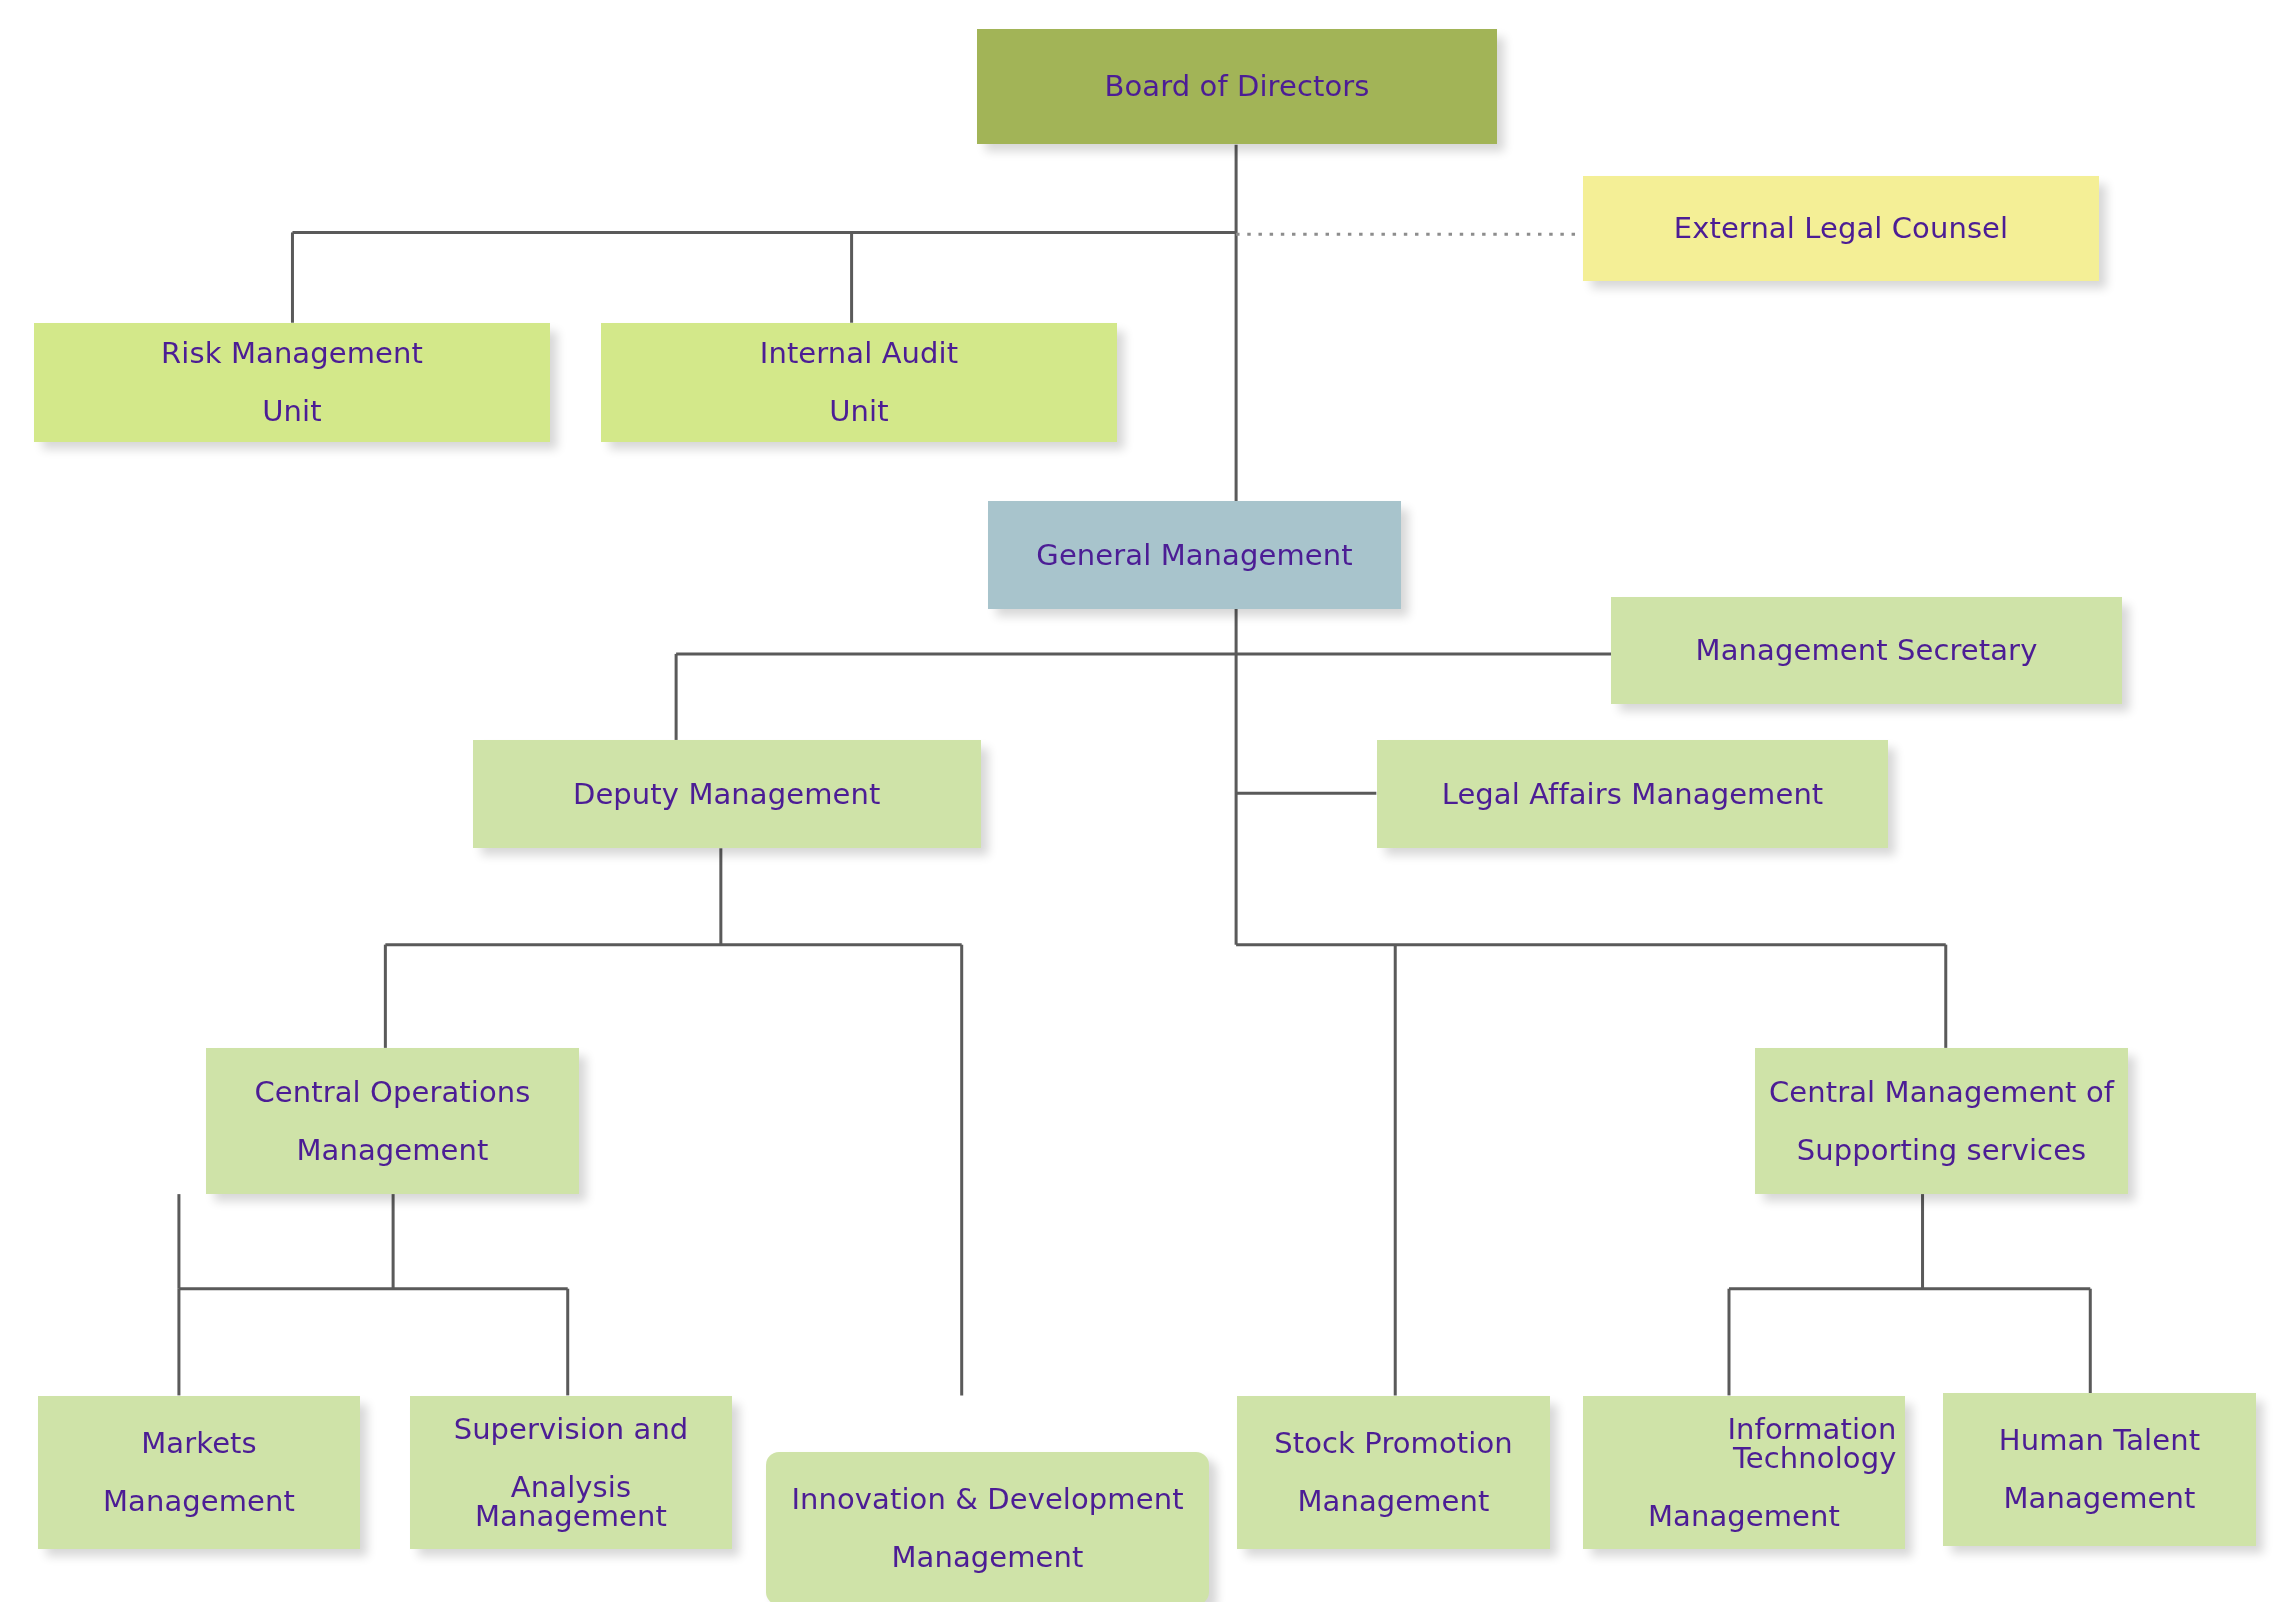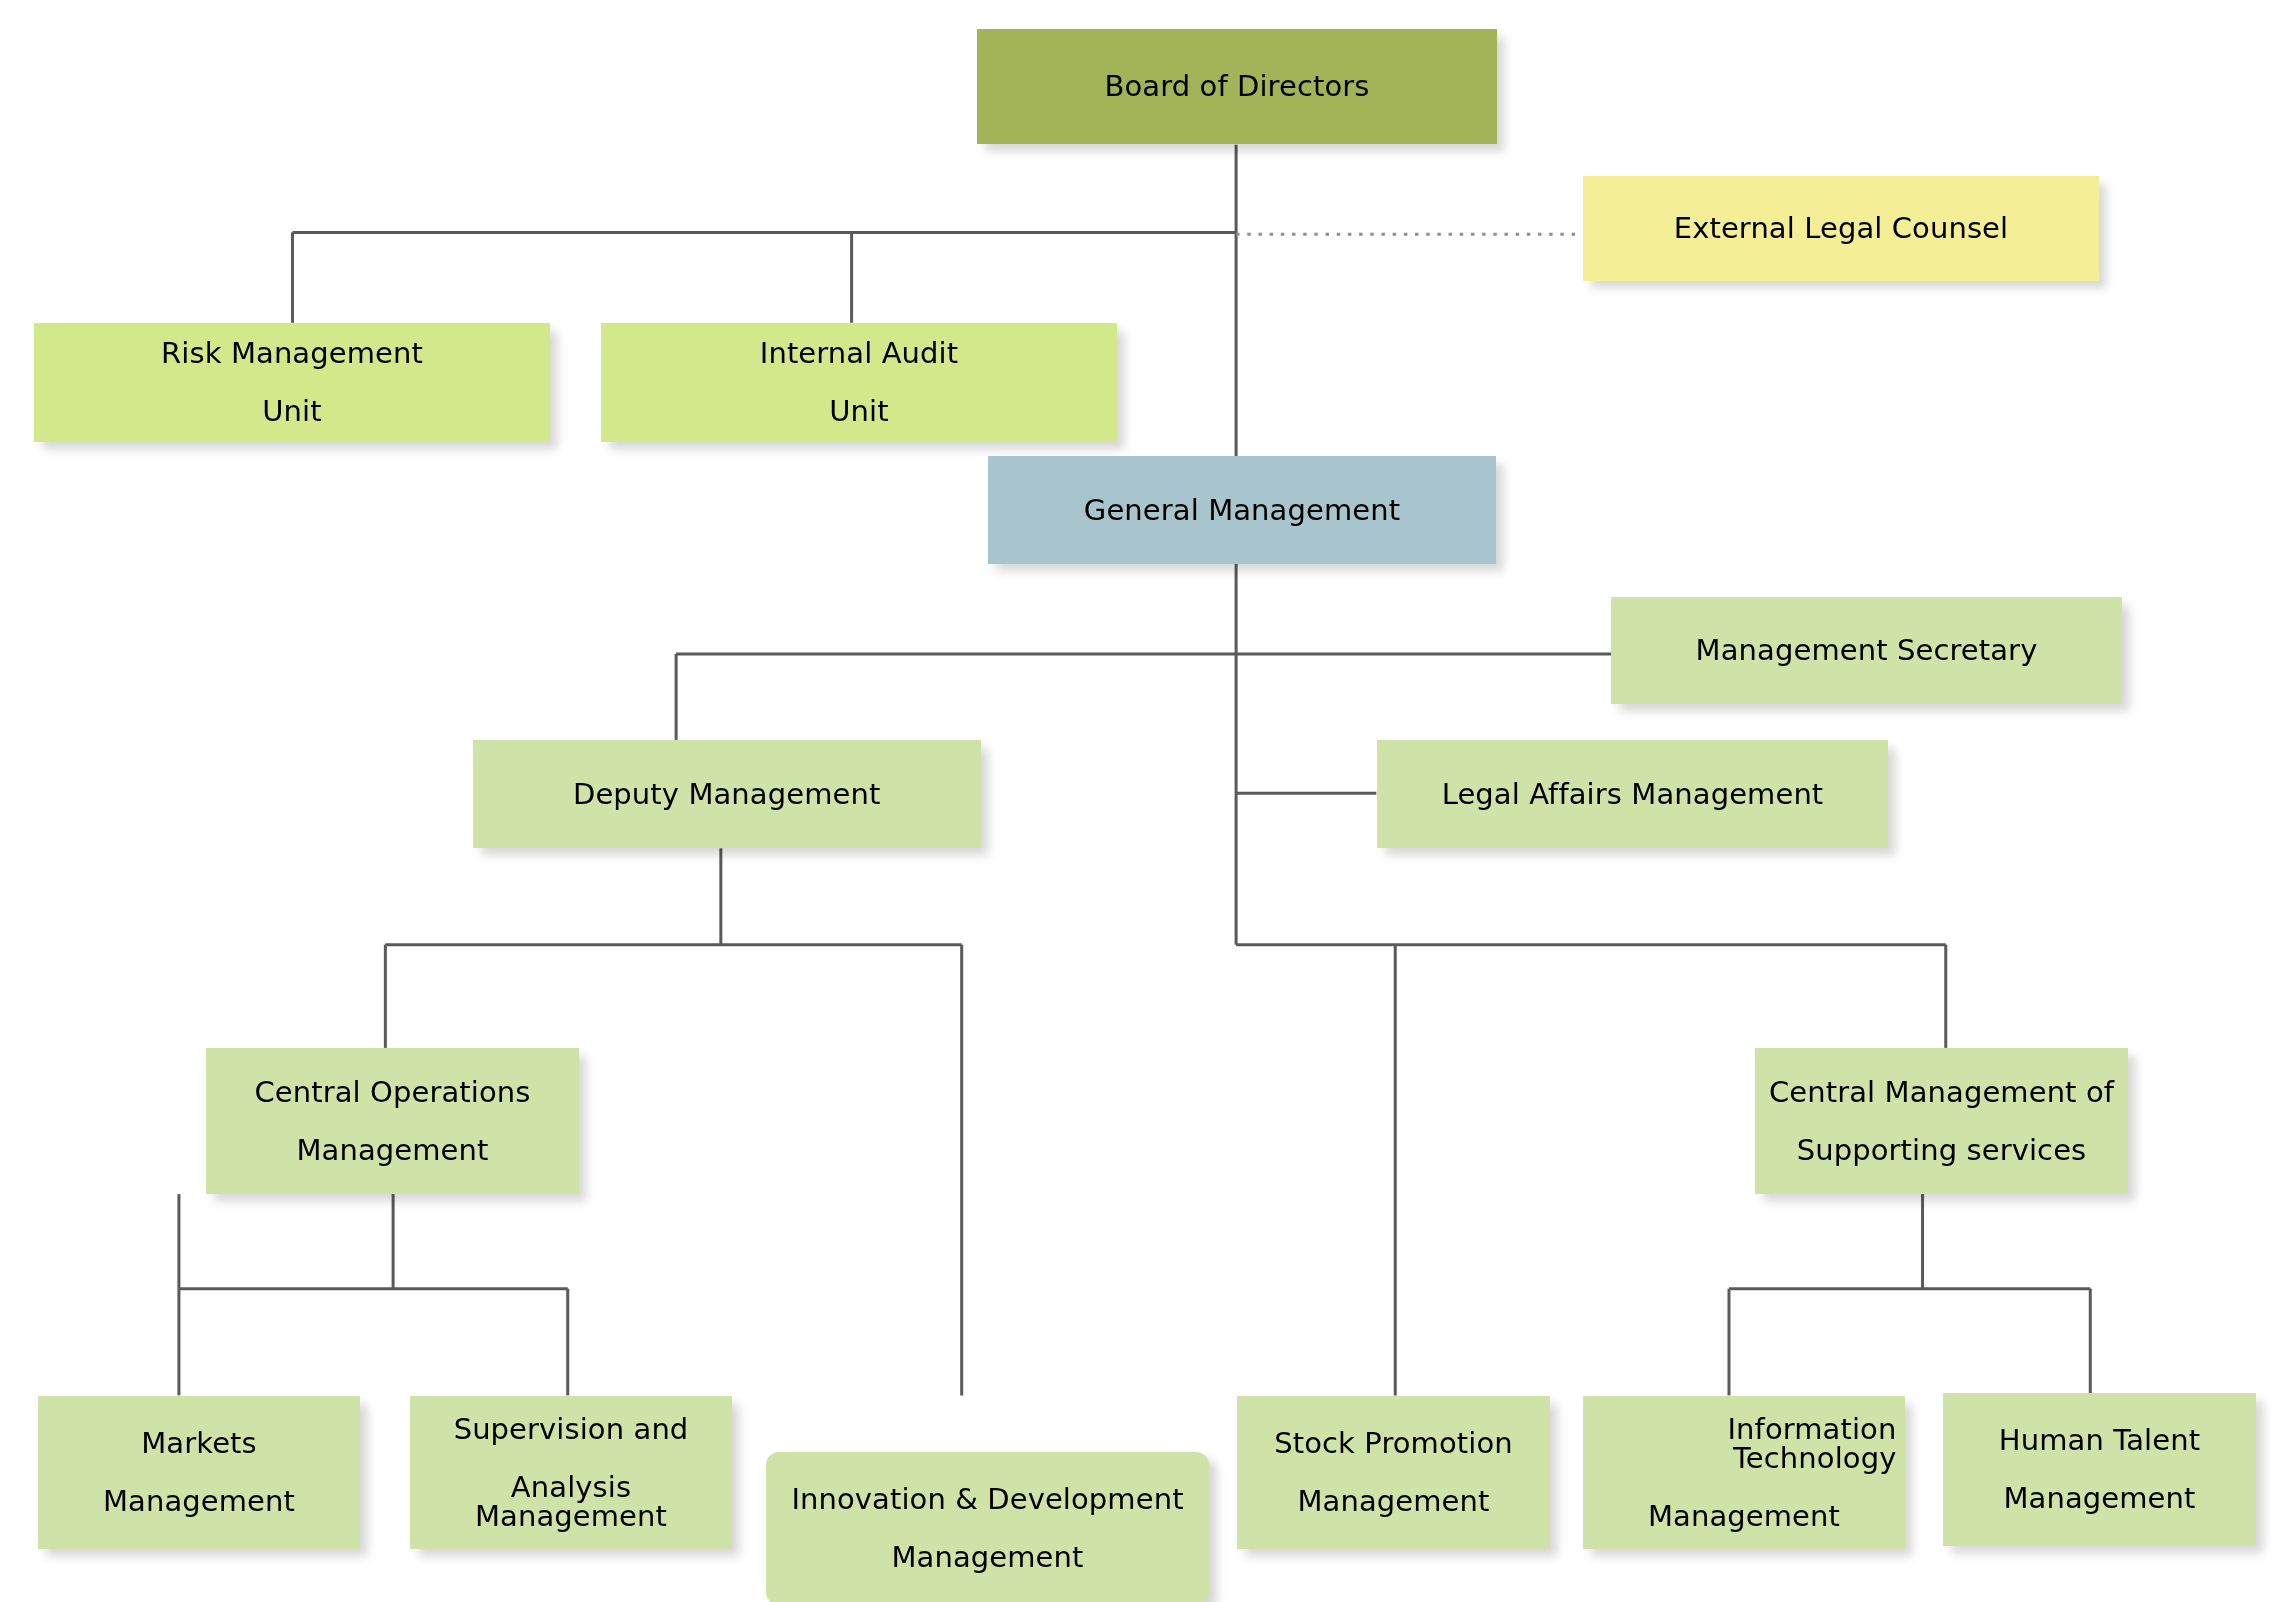--- a/index.html
+++ b/index.html
@@ -25,21 +25,21 @@
     height: 1602px;
   }
   .node {
     position: absolute;
     box-sizing: border-box;
     display: flex;
     flex-direction: column;
     align-items: center;
     justify-content: center;
     text-align: center;
-    color: #000000;
+    color: #4c1d95;
     font-family: "DejaVu Sans", sans-serif;
     font-size: 29px;
     line-height: 1.05;
     letter-spacing: 0.1px;
     box-shadow: 7.7px 7.7px 9.5px rgba(0,0,0,0.16);
     padding: 3.4px 8.6px;
     z-index: 5;
   }
   .node .line2 {
     margin-top: 29px;
@@ -90,21 +90,21 @@
         <span class="line1">External Legal Counsel</span>
       </div>
       <div class="node two-line" style="left: 34px; top: 323px; width: 516px; height: 119px; background: rgb(211, 232, 138);">
         <span class="line1">Risk Management</span>
         <span class="line2">Unit</span>
       </div>
       <div class="node two-line" style="left: 601px; top: 323px; width: 516px; height: 119px; background: rgb(211, 232, 138);">
         <span class="line1">Internal Audit</span>
         <span class="line2">Unit</span>
       </div>
-      <div class="node" style="left: 988px; top: 456px; width: 508px; height: 108px; background: rgb(168, 196, 204);">
+      <div class="node" style="left: 988px; top: 501px; width: 413px; height: 108px; background: rgb(168, 196, 204);">
         <span class="line1">General Management</span>
       </div>
       <div class="node" style="left: 1611px; top: 597px; width: 511px; height: 107px; background: rgb(207, 227, 168);">
         <span class="line1">Management Secretary</span>
       </div>
       <div class="node" style="left: 473px; top: 740px; width: 508px; height: 108px; background: rgb(207, 227, 168); padding-left: 8px;">
         <span class="line1">Deputy Management</span>
       </div>
       <div class="node" style="left: 1377px; top: 740px; width: 511px; height: 108px; background: rgb(207, 227, 168);">
         <span class="line1">Legal Affairs Management</span>

